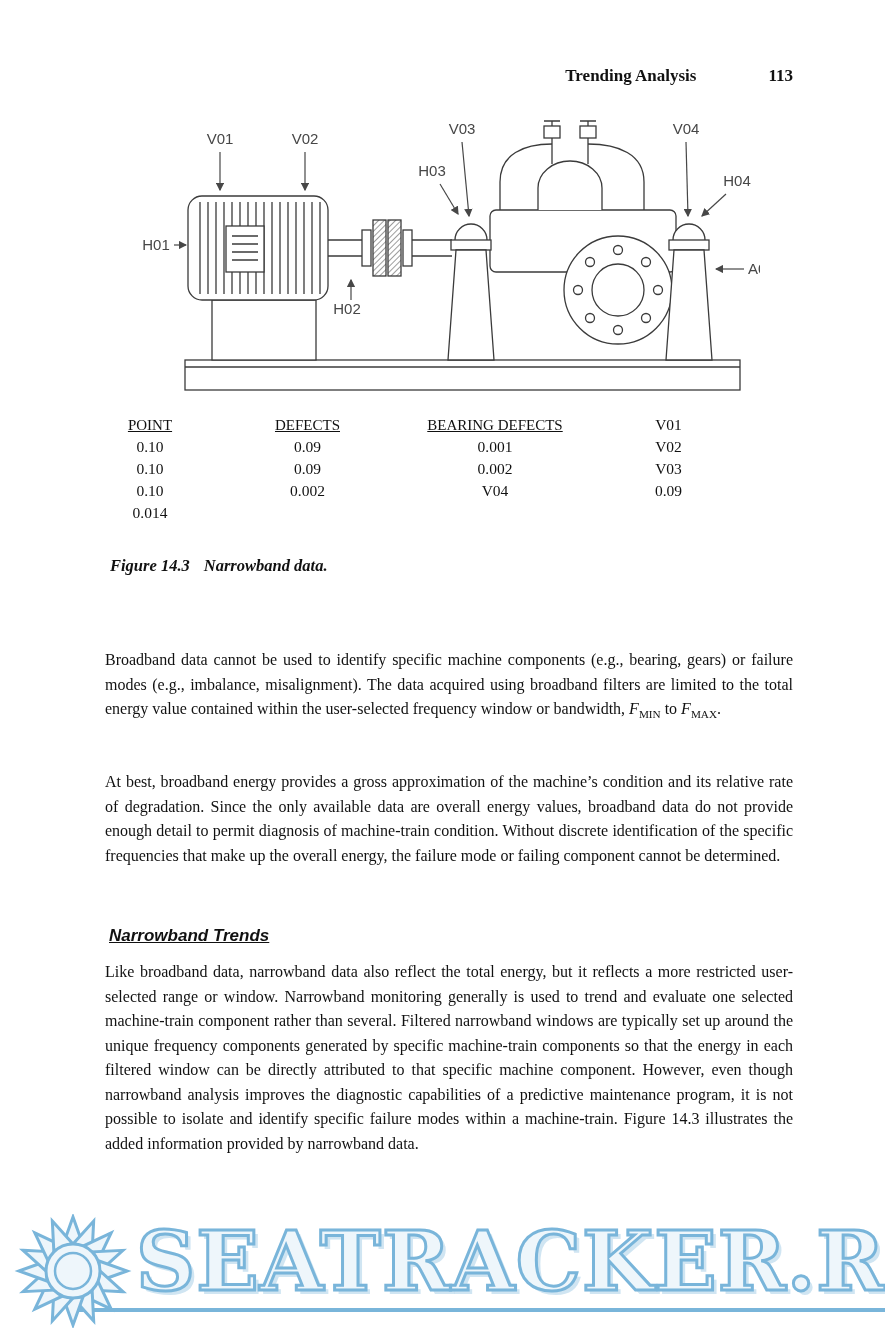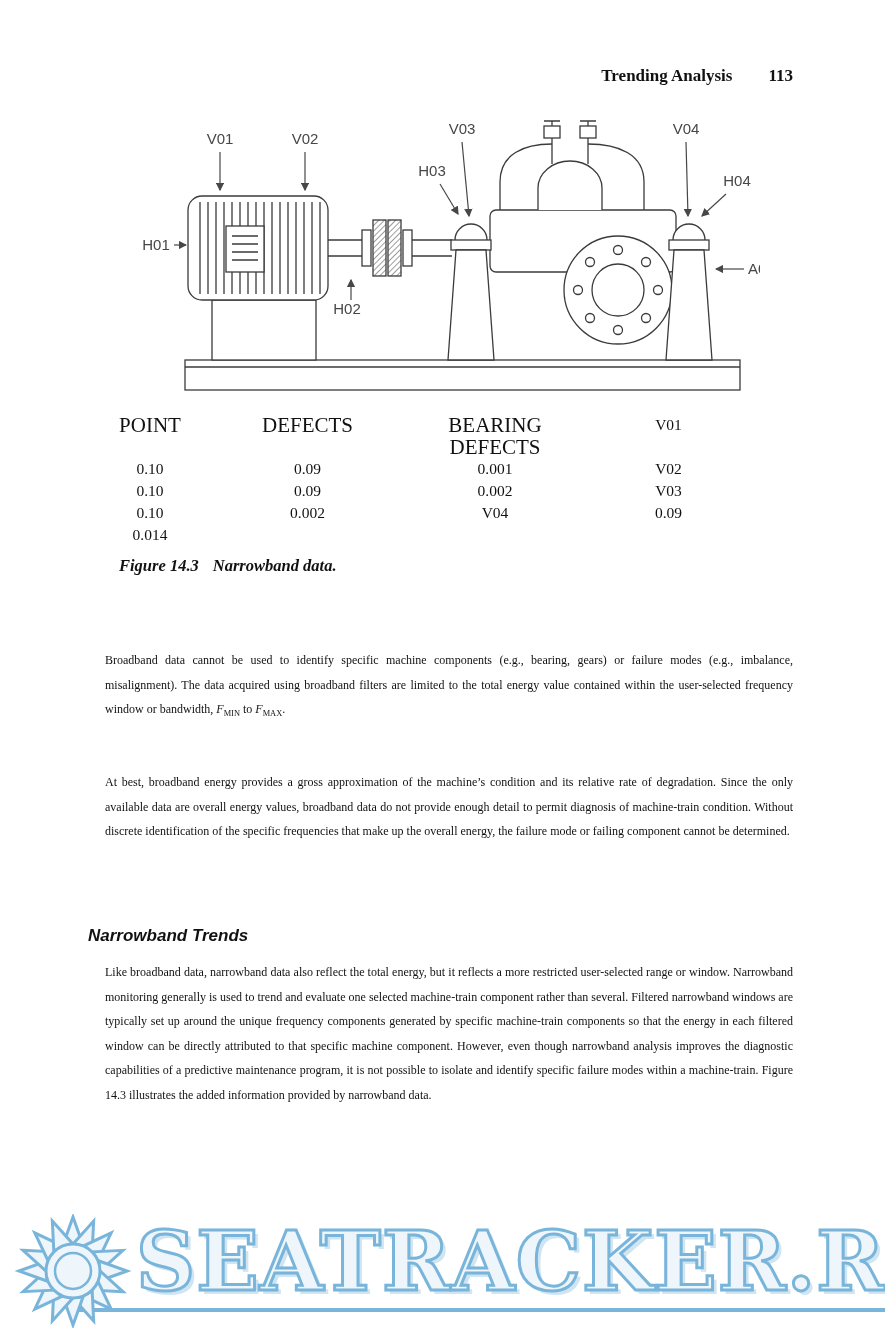--- a/index.html
+++ b/index.html
@@ -4,55 +4,55 @@
 <style>
   html,body{margin:0;padding:0;background:#e8e8e8;}
   .page{
     position:relative;width:885px;height:1332px;margin:0 auto;
     background:#ffffff;overflow:hidden;
     font-family:"Liberation Serif", serif;color:#111;
   }
   
   .page-header{
     position:absolute;top:66px;left:105px;width:688px;
-    display:flex;justify-content:flex-end;align-items:center;gap:36px;
+    display:flex;justify-content:flex-end;align-items:center;gap:72px;
     font-weight:bold;font-size:17px;
   }
   
   .diagram{position:absolute;top:108px;left:100px;}
   .diagram .draw{stroke:#3b3b3b;stroke-width:1.3;fill:none;}
   .diagram text{
     font-family:"Liberation Sans", sans-serif;font-size:15px;fill:#474747;
     stroke:none;
   }
   .diagram .lbl-line{stroke:#474747;stroke-width:1.2;}
   
   .data-table{
     position:absolute;top:414px;left:100px;width:662px;
     display:grid;grid-template-columns:100px 215px 160px 187px;
     font-size:15.5px;line-height:22px;text-align:center;
   }
-  .data-table .th{font-size:21px;}
+  .data-table .th{font-size:15px;text-decoration:underline;}
   
   .figure-caption{
-    position:absolute;top:556px;left:119px;margin:0;
+    position:absolute;top:556px;left:110px;margin:0;
     font-style:italic;font-weight:bold;font-size:16.5px;
   }
   .figure-caption .cap-text{margin-left:14px;}
   
   .body-text{
     position:absolute;left:105px;width:688px;margin:0;
-    font-size:12px;line-height:24.5px;text-align:justify;
+    font-size:16px;line-height:24.5px;text-align:justify;
   }
   .body-text i{font-style:italic;}
   .body-text sub{font-size:70%;line-height:0;}
   .section-heading{
-    position:absolute;left:88px;top:926px;margin:0;
+    position:absolute;left:109px;top:926px;margin:0;
     font-family:"Liberation Sans", sans-serif;
-    font-style:italic;font-weight:bold;font-size:17px;
+    font-style:italic;font-weight:bold;font-size:17px;text-decoration:underline;
   }
   
   .watermark{position:absolute;left:0;top:1212px;width:885px;height:120px;}
   .watermark-line{
     position:absolute;left:68px;top:96px;width:817px;height:4px;
     background:#79b5da;
   }
   .watermark-sun{position:absolute;left:10px;top:2px;z-index:2;}
   .watermark-text{
     position:absolute;left:136px;top:8px;z-index:1;white-space:nowrap;

